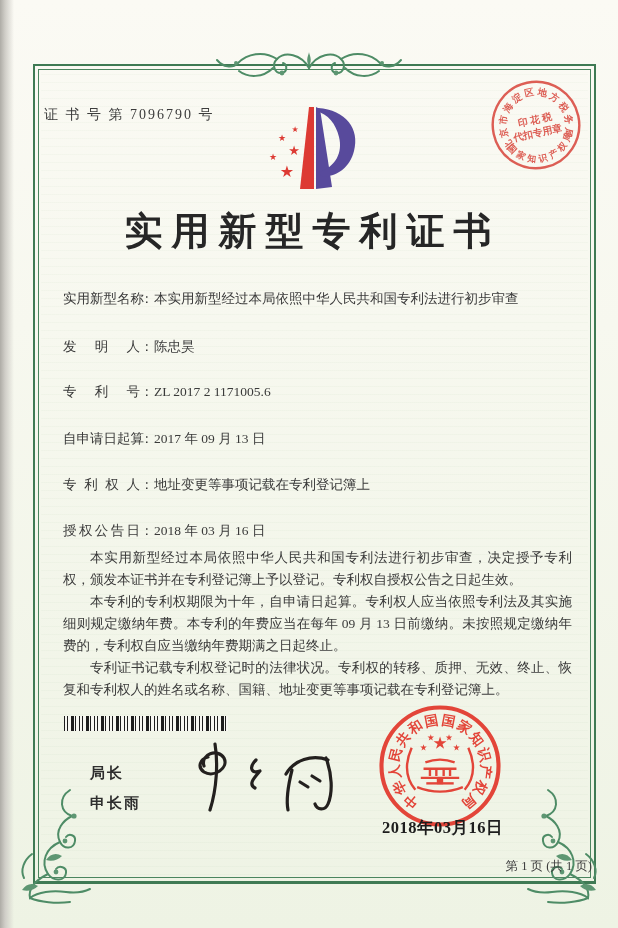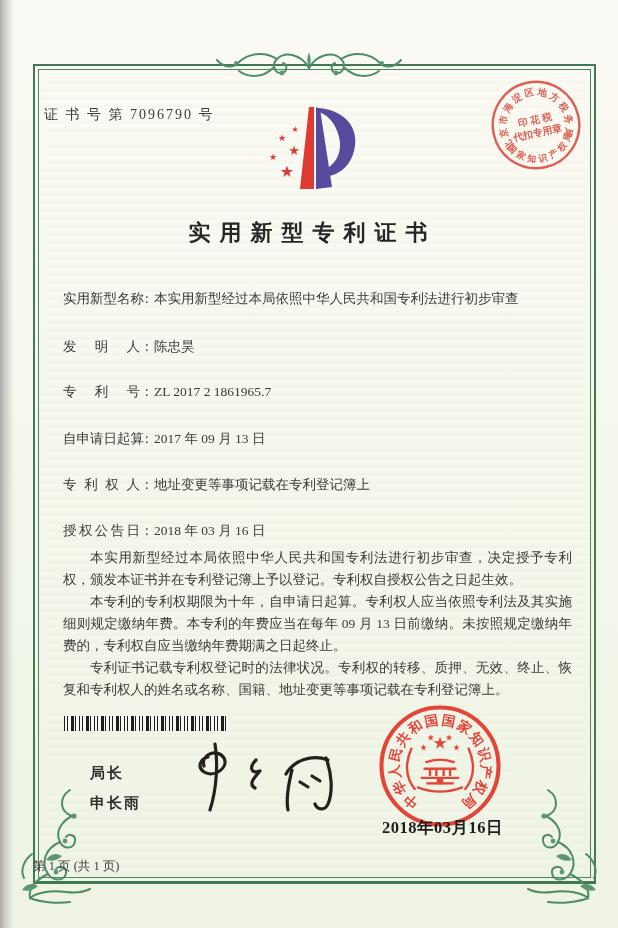--- a/index.html
+++ b/index.html
@@ -22,35 +22,35 @@
     background:repeating-linear-gradient(0deg,rgba(120,165,115,0.045) 0 1px,rgba(0,0,0,0) 1px 8px);}
   
   .ornament{position:absolute;stroke:#4e8c66;fill:none;stroke-width:2;stroke-linecap:round;}
   .ornament .fill{fill:#5d9672;stroke:none;}
   .top-ornament{left:214px;top:42px;}
   .corner-flourish-left{left:4px;top:786px;}
   .corner-flourish-right{left:526px;top:786px;transform:scaleX(-1);}
   
   .cert-no{position:absolute;left:44px;top:106px;font-size:14px;letter-spacing:2px;color:#3c3c3c;}
   .title{position:absolute;left:33px;top:206px;width:559px;text-align:center;
-    font-size:22px;font-weight:bold;letter-spacing:9px;color:#262626;margin-top:12px;}
+    font-size:38px;font-weight:bold;letter-spacing:9px;color:#262626;}
   .field-row{position:absolute;left:63px;font-size:13.5px;line-height:20px;white-space:nowrap;color:#3a3a3a;}
   .flabel{display:inline-block;width:77px;text-align:justify;text-align-last:justify;vertical-align:top;}
   .colon{display:inline-block;width:14px;}
   .paras{position:absolute;left:63px;top:547px;width:509px;font-size:13.5px;
     line-height:22px;text-align:justify;color:#3a3a3a;}
   .paras p{margin:0;text-indent:2em;}
   .barcode{position:absolute;left:64px;top:716px;width:164px;height:15px;
     background:repeating-linear-gradient(90deg,#1d1d1d 0 1.5px,#f7f7f2 1.5px 3px,#1d1d1d 3px 4px,#f7f7f2 4px 7.5px,#1d1d1d 7.5px 10px,#f7f7f2 10px 11.5px,#1d1d1d 11.5px 12.5px,#f7f7f2 12.5px 15px);}
   .officer{position:absolute;left:90px;top:764px;font-size:15px;letter-spacing:2px;color:#2e2e2e;
     font-family:"Liberation Sans","DejaVu Sans",sans-serif;}
   .officer div{margin-bottom:11px;font-weight:bold;}
   .signature{position:absolute;left:182px;top:740px;}
   .signature path{stroke:#23201e;stroke-width:3.2;fill:none;stroke-linecap:round;stroke-linejoin:round;}
-  .footer{position:absolute;left:33px;top:858px;width:559px;text-align:left;font-size:12.5px;color:#3c3c3c;}
+  .footer{position:absolute;left:33px;top:858px;width:559px;text-align:right;font-size:12.5px;color:#3c3c3c;}
   
   .seal-svg{position:absolute;left:376px;top:702px;opacity:0.92;}
   .seal-svg text{font-family:"Liberation Serif","DejaVu Serif",serif;font-weight:bold;fill:#e2372b;}
   .seal-svg .ring text{font-size:15px;}
   .seal-svg .emblem{stroke:#e2372b;fill:none;stroke-width:2.6;}
   .seal-svg .emblem .solid{fill:#e2372b;stroke:none;}
   .seal-date{position:absolute;left:382px;top:817px;width:170px;font-size:16.5px;
     color:#1d1d1d;font-weight:bold;letter-spacing:0.5px;}
   .stamp-svg{position:absolute;left:489px;top:78px;transform:rotate(-12deg);opacity:0.85;}
   .stamp-svg text{font-family:"Liberation Serif","DejaVu Serif",serif;font-weight:bold;fill:#d8443a;}
@@ -155,21 +155,21 @@
 
   <div class="title">实用新型专利证书</div>
 
   <div class="field-row" style="top:289px">
     <span class="flabel">实用新型名称</span><span class="colon">：</span><span class="fvalue">本实用新型经过本局依照中华人民共和国专利法进行初步审查</span>
   </div>
   <div class="field-row" style="top:337px">
     <span class="flabel">发明人</span><span class="colon">：</span><span class="fvalue">陈忠昊</span>
   </div>
   <div class="field-row" style="top:382px">
-    <span class="flabel">专利号</span><span class="colon">：</span><span class="fvalue">ZL 2017 2 1861965.7</span>
+    <span class="flabel">专利号</span><span class="colon">：</span><span class="fvalue">ZL 2017 2 1171005.6</span>
   </div>
   <div class="field-row" style="top:429px">
     <span class="flabel">自申请日起算</span><span class="colon">：</span><span class="fvalue">2017 年 09 月 13 日</span>
   </div>
   <div class="field-row" style="top:475px">
     <span class="flabel">专利权人</span><span class="colon">：</span><span class="fvalue">地址变更等事项记载在专利登记簿上</span>
   </div>
   <div class="field-row" style="top:521px">
     <span class="flabel">授权公告日</span><span class="colon">：</span><span class="fvalue">2018 年 03 月 16 日</span>
   </div>

